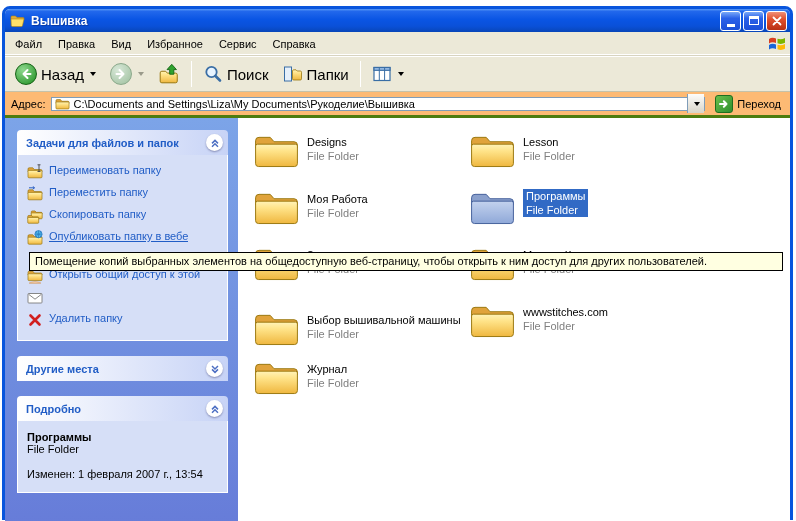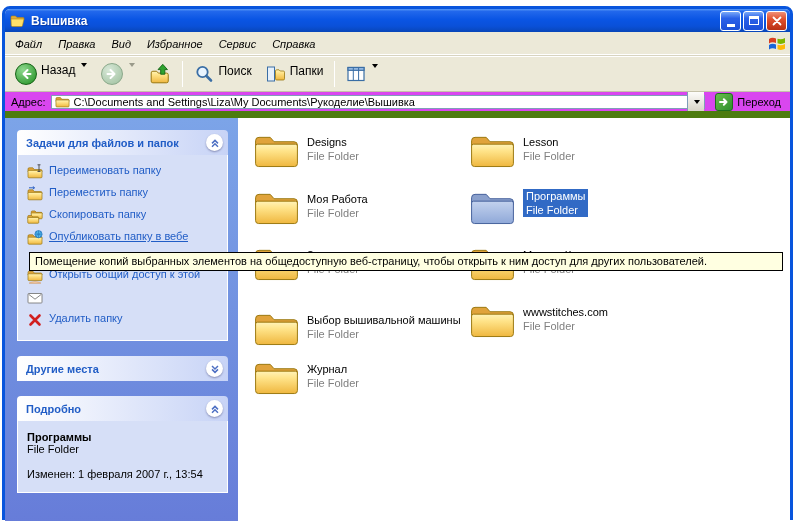--- a/index.html
+++ b/index.html
@@ -27,43 +27,43 @@
   .tbtn.minmax { background: linear-gradient(180deg,#7AA8F8 0%,#2B61E8 35%,#1B4FD8 100%); }
   .tbtn.close  { background: linear-gradient(180deg,#F09078 0%,#E0502E 40%,#B83014 100%); }
   .g-min { display: block; width: 8px; height: 3px; background: #fff; margin-top: 9px; }
   .g-max { display: block; width: 10px; height: 9px; border: 1px solid #fff; border-top-width: 3px; }
 
   .menubar {
     height: 24px; background: #ECE9D8; display: flex; align-items: center;
     padding-left: 2px; position: relative;
     border-bottom: 1px solid #D8D4C0; box-shadow: inset 0 -1px 0 #fff;
   }
-  .menu-item { padding: 4px 8px; cursor: default; font-style: italic; }
+  .menu-item { padding: 4px 8px; cursor: default; }
   .menubar-logo { position: absolute; right: 3px; top: 2px; width: 20px; height: 20px; }
 
   .toolbar {
     height: 36px; background: #ECE9D8; display: flex; align-items: center; gap: 2px;
     padding: 0 4px; border-top: 1px solid #fff; border-bottom: 1px solid #C5C2AA;
   }
-  .tool-btn { display: flex; align-items: flex-start; gap: 4px; padding: 2px 5px;
+  .tool-btn { display: flex; align-items: center; gap: 4px; padding: 2px 5px;
     background: transparent; border: 1px solid transparent; border-radius: 3px;
-    cursor: pointer; font-size: 12px; font-family: inherit; color: #000; }
+    cursor: pointer; font-size: 15px; font-family: inherit; color: #000; }
   .tool-btn.disabled { color: #9A9A8A; }
   .nav-circle { width: 22px; height: 22px; border-radius: 50%; display: flex;
     align-items: center; justify-content: center; }
   .nav-circle.back { background: radial-gradient(circle at 35% 30%, #8ED88E, #1E8E1E); border: 1px solid #156315; }
   .nav-circle.fwd  { background: radial-gradient(circle at 35% 30%, #D8E8D8, #9DBF9D); border: 1px solid #8AA88A; }
   .caret { width: 0; height: 0; border-left: 3.5px solid transparent;
     border-right: 3.5px solid transparent; border-top: 4px solid #000; margin-left: 2px; }
   .disabled .caret { border-top-color: #9A9A8A; }
   .sep { width: 1px; height: 26px; background: #C5C2AA; border-right: 1px solid #fff; margin: 0 3px; }
 
   .addressbar {
-    height: 26px; background: #d946ef; display: flex; align-items: center;
-    gap: 5px; padding: 0 4px; border-bottom: 7px solid #4d7c0f;
+    height: 26px; background: #fdba74; display: flex; align-items: center;
+    gap: 5px; padding: 0 4px; border-bottom: 3px solid #4d7c0f;
   }
   .addr-label { padding-left: 2px; }
   .addr-combo { flex: 1; height: 14px; background: #fff; border: 1px solid #7F9DB9;
     display: flex; align-items: center; gap: 4px; padding-left: 3px; }
   .addr-text { flex: 1; white-space: nowrap; overflow: hidden; }
   .addr-drop { width: 17px; height: 19px; border-left: 1px solid #7F9DB9; cursor: pointer;
     background: linear-gradient(180deg,#FDFDFB,#D8D4C8); display: flex; align-items: center; justify-content: center; }
   .go-area { display: flex; align-items: center; gap: 4px; padding: 0 5px; cursor: pointer; }
   .go-icon { width: 18px; height: 18px; border-radius: 3px; border: 1px solid #1E6E1E;
     background: linear-gradient(135deg,#6ABF4B,#2E8F2E); display: flex; align-items: center; justify-content: center; }

